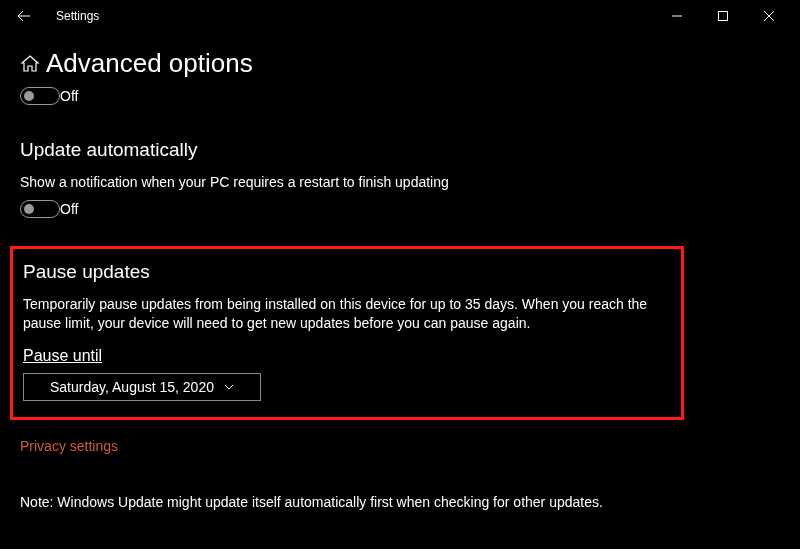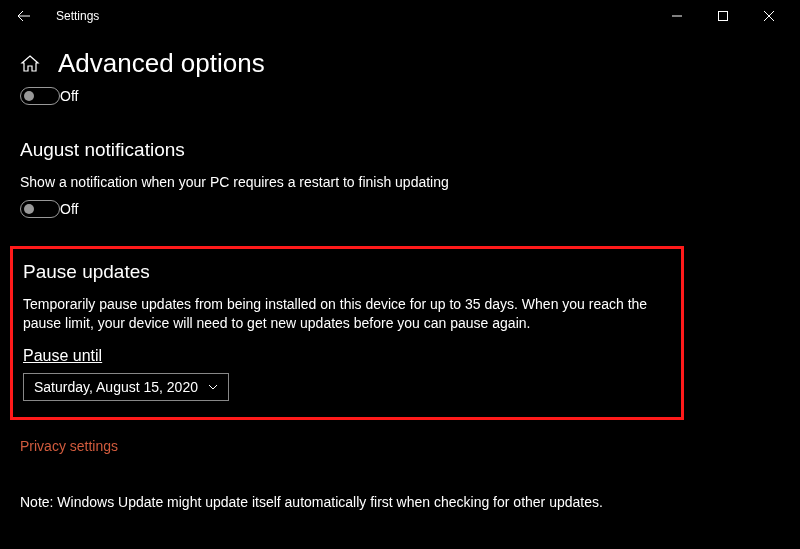--- a/index.html
+++ b/index.html
@@ -47,21 +47,21 @@
       align-items: center;
       justify-content: center;
       cursor: pointer;
     }
     .content {
       padding: 8px 20px 0 20px;
     }
     .page-header {
       display: flex;
       align-items: center;
-      gap: 18px;
+      gap: 6px;
       margin-top: 8px;
     }
     .page-title {
       font-size: 26px;
       font-weight: 400;
     }
     .toggle-row {
       display: flex;
       align-items: center;
       gap: 0;
@@ -116,21 +116,21 @@
     }
     .pause-until-label {
       font-size: 16px;
       margin-bottom: 8px;
       text-decoration: underline;
     }
     .dropdown {
       display: inline-flex;
       align-items: center;
       border: 1px solid #888;
-      padding: 5px 10px;
+      padding: 5px 26px;
       font-size: 14px;
       cursor: pointer;
       gap: 10px;
     }
     .dropdown-chevron {
       display: inline-flex;
     }
     .link-row {
       color: #d15b3d;
       font-size: 14px;
@@ -183,21 +183,21 @@
   </div>
 
   <div class="toggle-row">
     <div class="toggle">
       <div class="toggle-thumb"></div>
     </div>
     <span class="toggle-label">Off</span>
   </div>
 
   <div class="section">
-    <div class="section-title">August notifications</div>
+    <div class="section-title">Update automatically</div>
     <div class="section-desc">Show a notification when your PC requires a restart to finish updating</div>
     <div class="toggle-row">
       <div class="toggle">
         <div class="toggle-thumb"></div>
       </div>
       <span class="toggle-label">Off</span>
     </div>
   </div>
 
   <div class="highlight-box">

